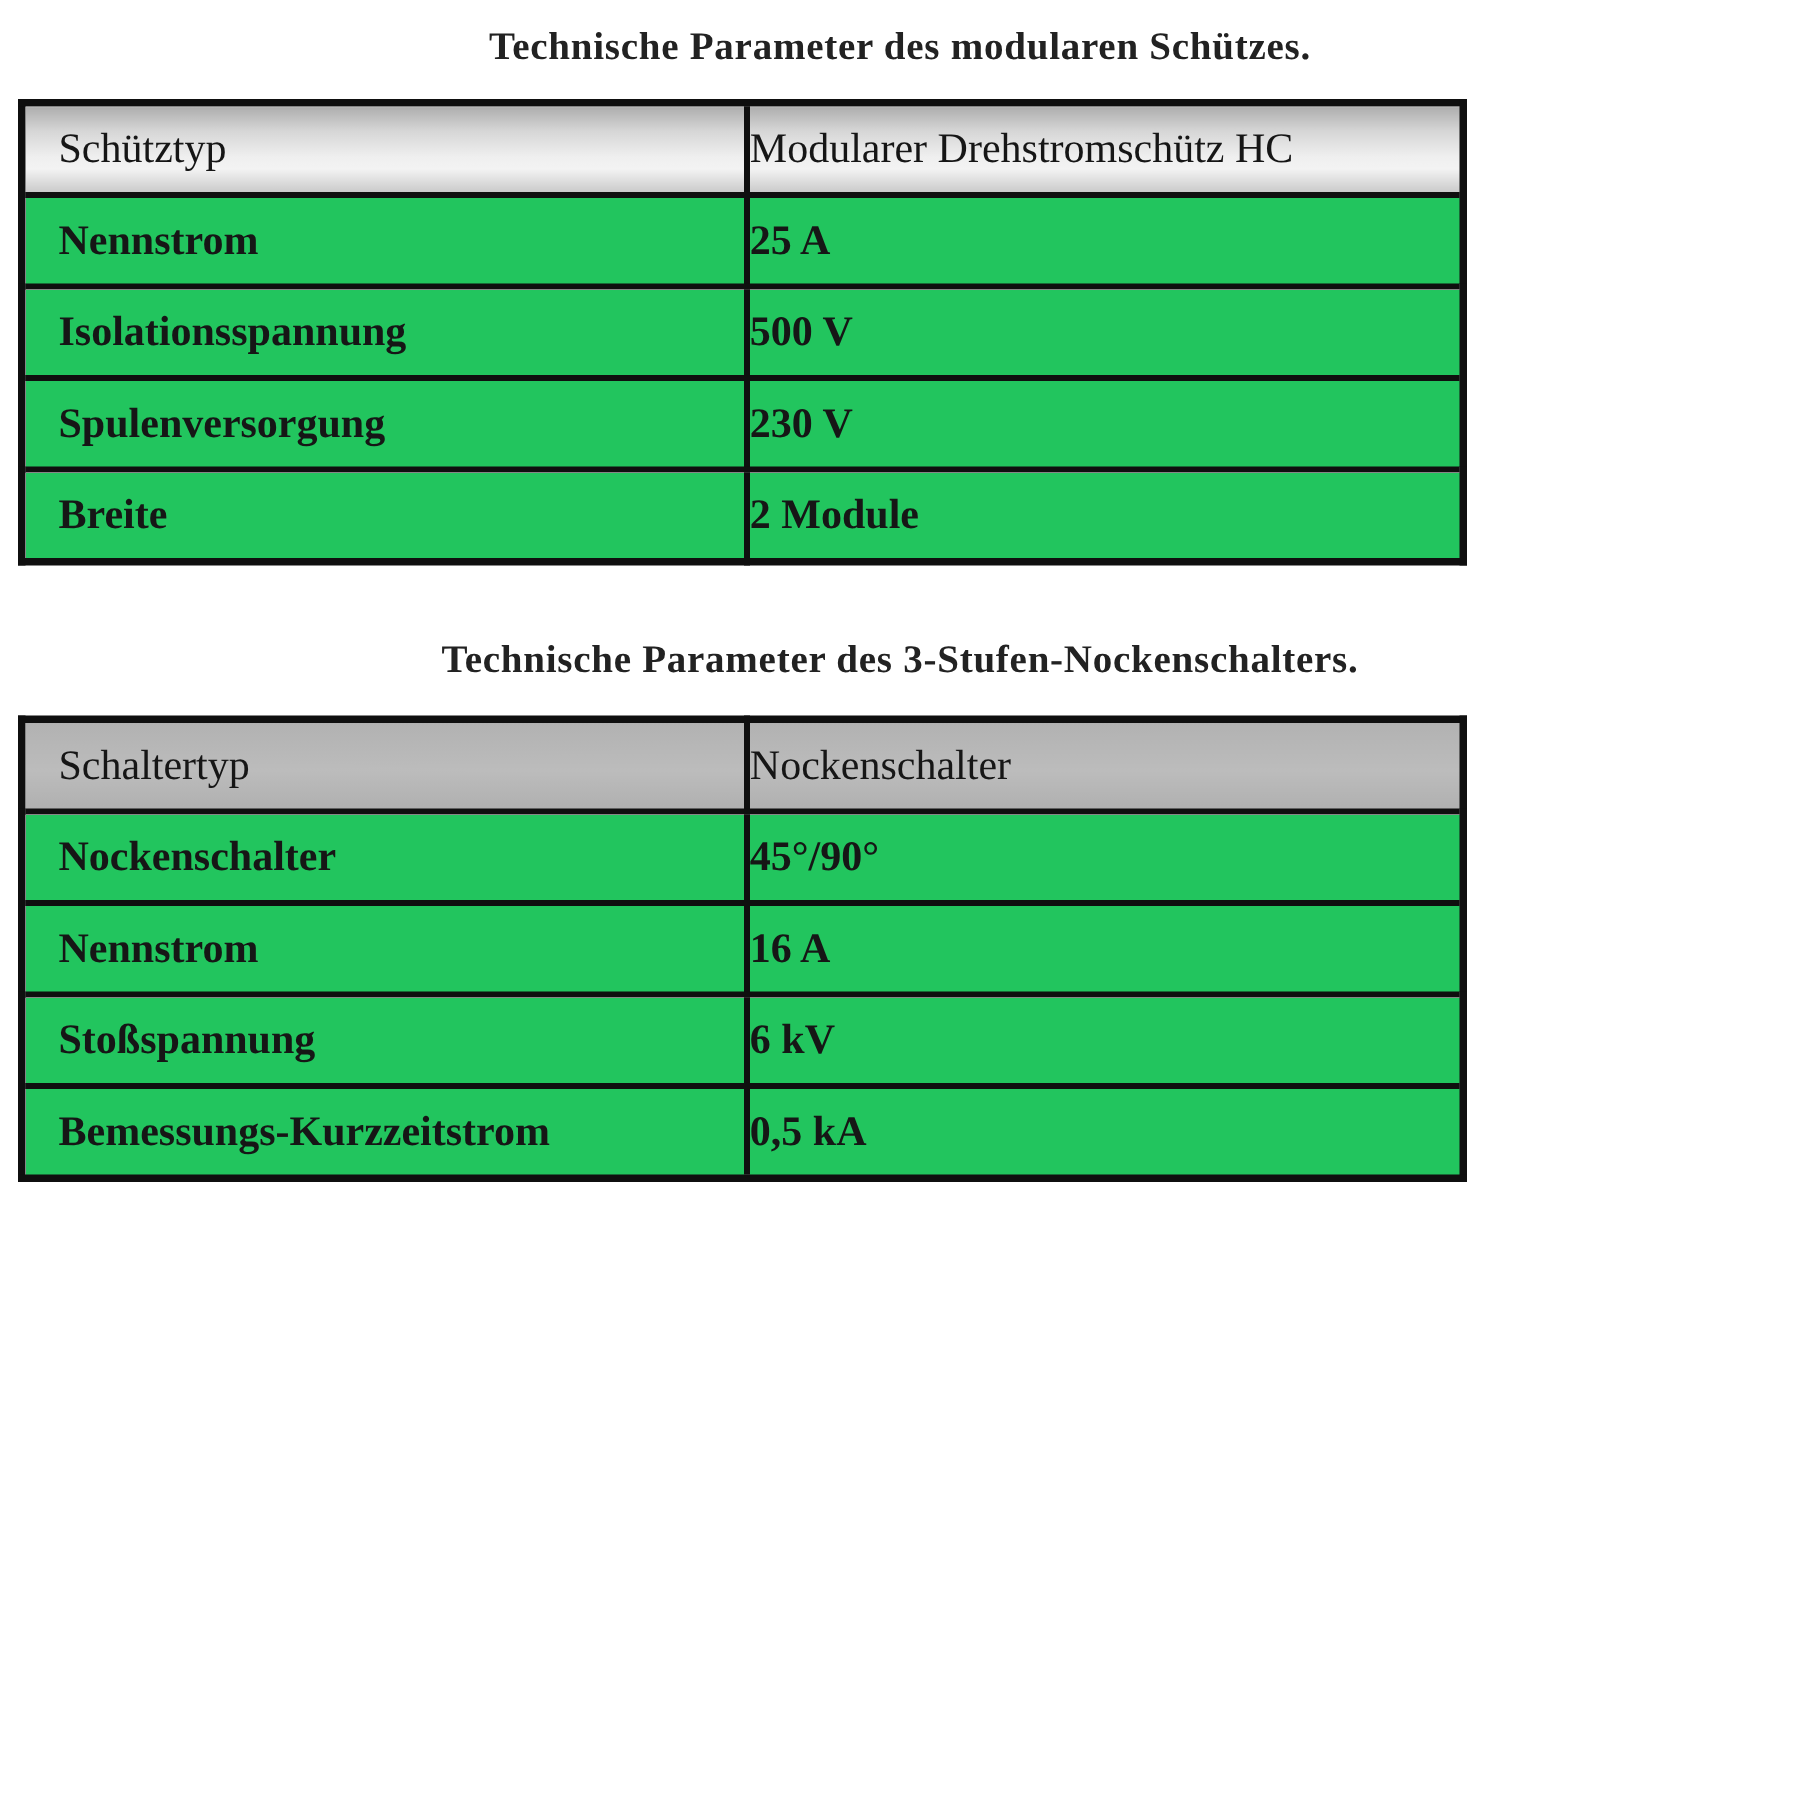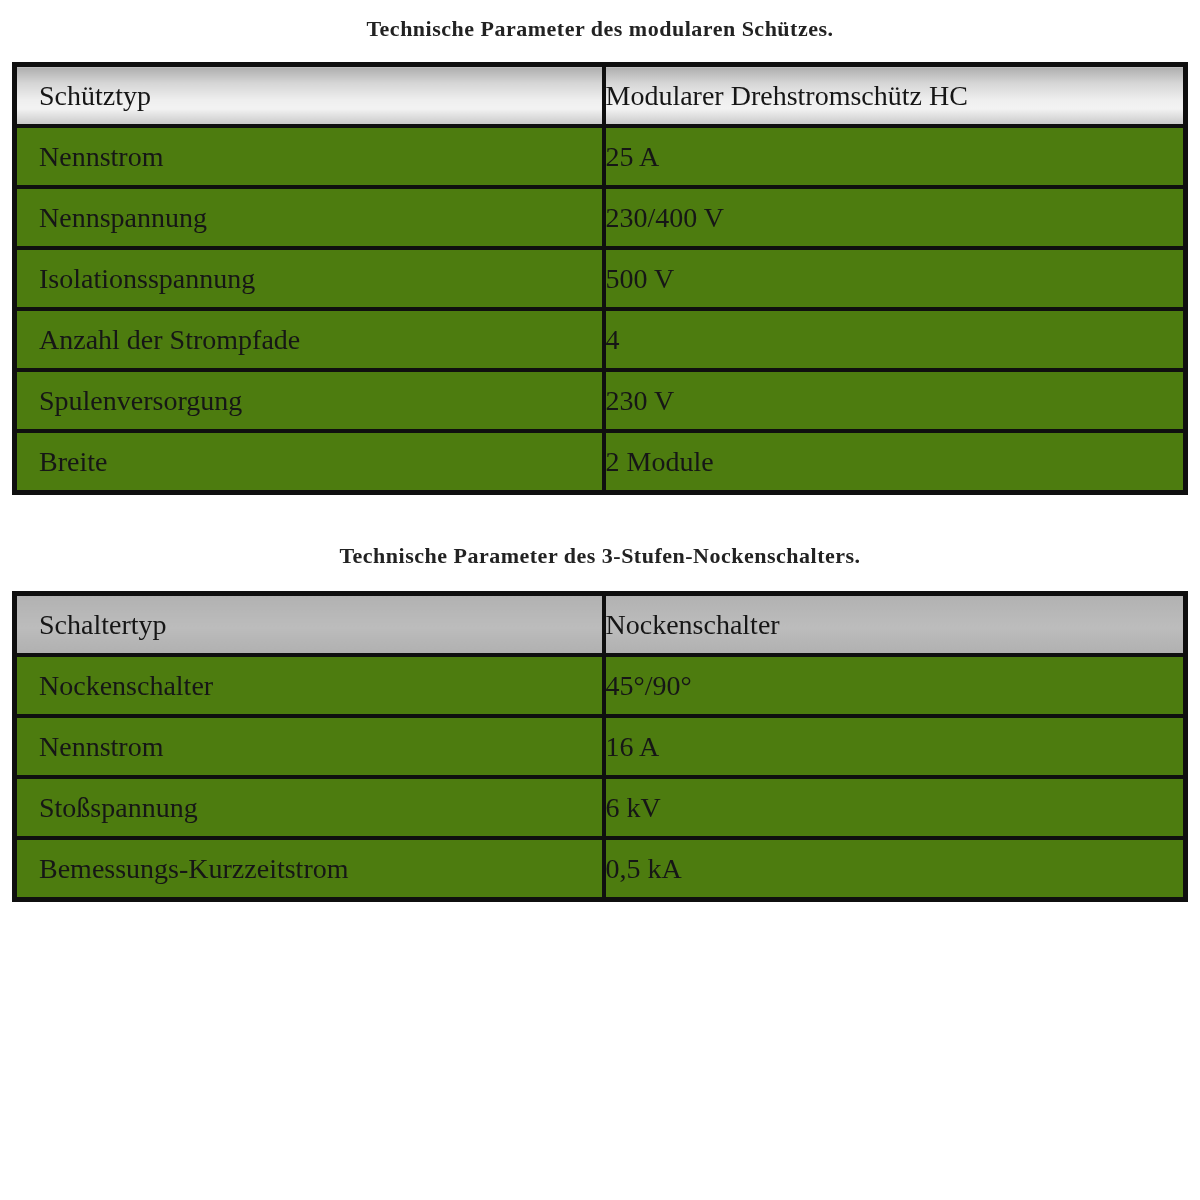--- a/index.html
+++ b/index.html
@@ -14,41 +14,41 @@
   .page {
     width: 1200px;
     height: 1200px;
     position: relative;
     background: #ffffff;
     overflow: hidden;
   }
   .section-title {
     text-align: center;
     font-weight: bold;
-    font-size: 22px;
+    font-size: 26px;
     letter-spacing: 0.5px;
     color: #222222;
   }
   .title-1 { padding-top: 16px; padding-bottom: 20px; }
   .title-2 { padding-top: 48px; padding-bottom: 22px; }
   table.ptable {
     border-collapse: collapse;
-    width: 1176px;
+    width: 966px;
     margin-left: 12px;
     table-layout: fixed;
   }
   table.ptable td, table.ptable th {
     border: 4px solid #0f0f0f;
     font-size: 28px;
-    font-weight: normal;
+    font-weight: bold;
     height: 57px;
     padding: 0 0 0 22px;
     text-align: left;
     vertical-align: middle;
-    background: #4d7c0f;
+    background: #22c55e;
     overflow: hidden;
     white-space: nowrap;
   }
   table.ptable { border: 5px solid #0f0f0f; }
   table.ptable td.value-cell, table.ptable th.value-cell {
     text-align: left;
     padding: 0;
   }
   table.ptable col.c1 { width: 50.3%; }
   table.ptable col.c2 { width: 49.7%; }
@@ -80,30 +80,22 @@
       <th>Schütztyp</th>
       <th class="value-cell">Modularer Drehstromschütz HC</th>
     </tr>
     </tbody>
       <tbody>
         <tr>
           <td>Nennstrom</td>
           <td class="value-cell">25 A</td>
         </tr>
         <tr>
-          <td>Nennspannung</td>
-          <td class="value-cell">230/400 V</td>
-        </tr>
-        <tr>
           <td>Isolationsspannung</td>
           <td class="value-cell">500 V</td>
-        </tr>
-        <tr>
-          <td>Anzahl der Strompfade</td>
-          <td class="value-cell">4</td>
         </tr>
         <tr>
           <td>Spulenversorgung</td>
           <td class="value-cell">230 V</td>
         </tr>
         <tr>
           <td>Breite</td>
           <td class="value-cell">2 Module</td>
         </tr>
       </tbody>

